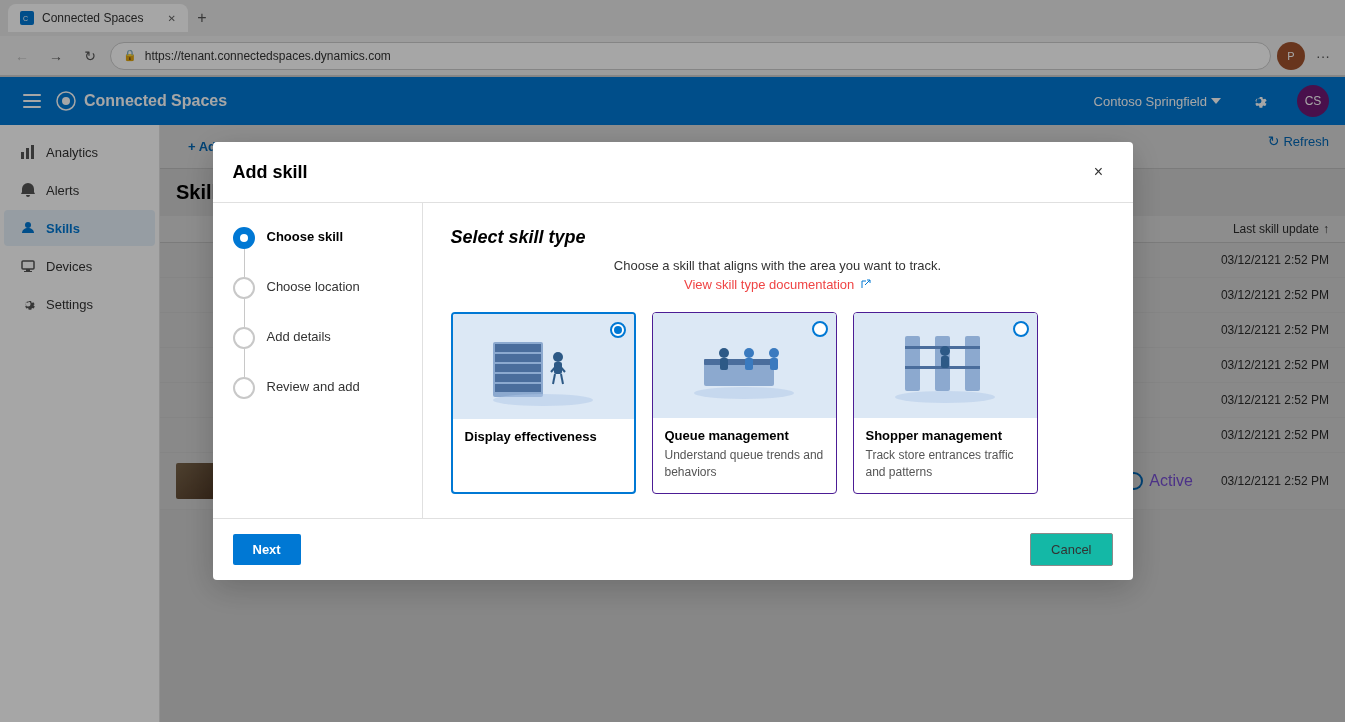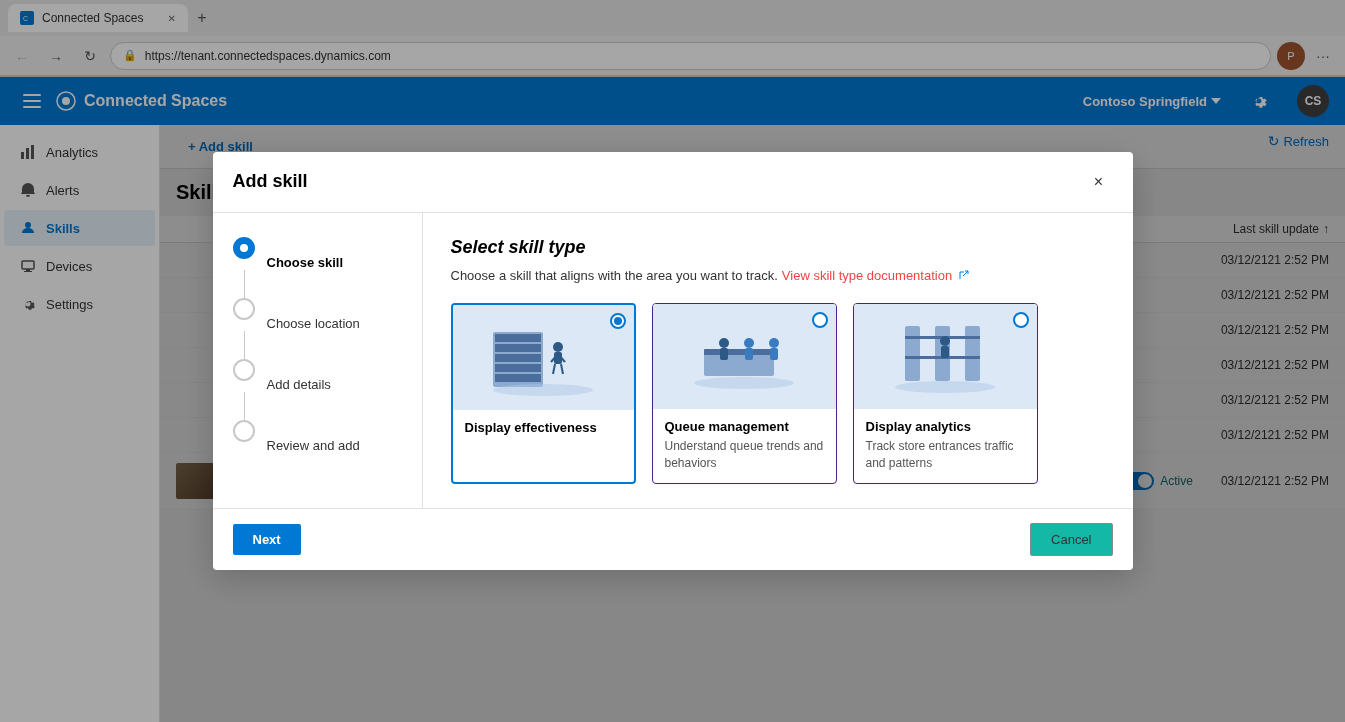--- a/index.html
+++ b/index.html
@@ -22,24 +22,24 @@
     .browser-actions { display: flex; gap: 4px; }
     .profile-icon { width: 28px; height: 28px; border-radius: 50%; background: #a0522d; display: flex; align-items: center; justify-content: center; color: white; font-size: 11px; }
 
     
     .app { display: flex; flex-direction: column; height: calc(722px - 76px); }
     .app-header { background: #0078d4; height: 48px; display: flex; align-items: center; padding: 0 16px; color: white; }
     .app-header-menu { width: 32px; height: 32px; display: flex; align-items: center; justify-content: center; cursor: pointer; margin-right: 8px; }
     .app-logo { display: flex; align-items: center; gap: 8px; }
     .app-logo-icon { width: 20px; height: 20px; }
     .app-title { font-size: 16px; font-weight: 600; color: white; }
-    .app-header-right { margin-left: auto; display: flex; align-items: center; gap: 22px; font-weight: bold; }
+    .app-header-right { margin-left: auto; display: flex; align-items: center; gap: 22px; }
     .tenant-name { font-size: 13px; color: white; display: flex; align-items: center; gap: 4px; cursor: pointer; }
     .settings-btn { width: 32px; height: 32px; display: flex; align-items: center; justify-content: center; cursor: pointer; color: white; }
-    .user-avatar { width: 32px; height: 32px; border-radius: 50%; background: #404040; display: flex; align-items: center; justify-content: center; color: white; font-size: 12px; }
+    .user-avatar { width: 32px; height: 32px; border-radius: 50%; background: #701a75; display: flex; align-items: center; justify-content: center; color: white; font-size: 12px; }
 
     
     .app-body { display: flex; flex: 1; overflow: hidden; }
     .sidebar { width: 160px; background: #fff; border-right: 1px solid #e0e0e0; display: flex; flex-direction: column; padding-top: 8px; }
     .sidebar-item { display: flex; align-items: center; gap: 10px; padding: 10px 16px; cursor: pointer; font-size: 13px; color: #333; border-radius: 4px; margin: 1px 4px; }
     .sidebar-item.active { background: #e6f2fb; color: #0078d4; font-weight: 600; }
     .sidebar-icon { width: 16px; height: 16px; display: flex; align-items: center; justify-content: center; }
     .main-area { flex: 1; background: #f3f3f3; overflow: hidden; position: relative; filter: brightness(0.85); }
     .main-toolbar { display: flex; align-items: flex-start; padding: 8px 16px; background: #fff; border-bottom: 1px solid #e0e0e0; }
     .add-skill-btn { display: flex; align-items: center; gap: 6px; padding: 6px 12px; background: none; border: none; color: #0078d4; font-size: 13px; cursor: pointer; font-weight: 600; }
@@ -57,46 +57,46 @@
     .modal-header { display: flex; align-items: center; justify-content: space-between; padding: 16px 20px; border-bottom: 1px solid #e0e0e0; }
     .modal-title { font-size: 18px; font-weight: 600; color: #000; }
     .modal-close { width: 28px; height: 28px; display: flex; align-items: center; justify-content: center; cursor: pointer; color: #333; font-size: 16px; border-radius: 4px; background: none; border: none; }
     .modal-body { display: flex; flex: 1; overflow: hidden; }
     .modal-steps { width: 210px; padding: 24px 20px; border-right: 1px solid #e0e0e0; flex-shrink: 0; }
     .step { display: flex; align-items: flex-start; gap: 12px; margin-bottom: 0; }
     .step-connector { width: 1px; background: #c8c8c8; height: 28px; margin-left: 11px; }
     .step-circle { width: 22px; height: 22px; border-radius: 50%; border: 2px solid #c8c8c8; display: flex; align-items: center; justify-content: center; flex-shrink: 0; }
     .step-circle.active { background: #0078d4; border-color: #0078d4; }
     .step-circle.active svg { display: block; }
-    .step-label { font-size: 13px; color: #333; padding-top: 2px; margin-top: 16px; }
+    .step-label { font-size: 13px; color: #333; padding-top: 2px; }
     .step-label.active { font-weight: 600; color: #000; }
     .modal-content { flex: 1; padding: 24px 28px; overflow-y: auto; }
     .content-title { font-size: 18px; font-weight: 600; margin-bottom: 10px; font-style: italic; }
-    .content-desc { font-size: 13px; color: #333; margin-bottom: 20px; display: flex; align-items: center; gap: 4px; }
+    .content-desc { font-size: 13px; color: #333; margin-bottom: 20px; display: flex; align-items: center; gap: 4px; flex-direction: column; }
     .content-link { color: #ef4444; text-decoration: none; font-size: 13px; }
     .skill-cards { display: flex; gap: 16px; flex-wrap: wrap; }
     .skill-card { width: 185px; border: 1px solid #4c1d95; border-radius: 4px; overflow: hidden; cursor: pointer; position: relative; }
     .skill-card.selected { border-color: #0078d4; border-width: 2px; }
     .skill-card-image { width: 100%; height: 105px; background: #dce8f5; display: flex; align-items: center; justify-content: center; position: relative; }
     .skill-radio { position: absolute; top: 8px; right: 8px; width: 16px; height: 16px; border-radius: 50%; border: 2px solid #0078d4; background: white; display: flex; align-items: center; justify-content: center; }
     .skill-radio.selected::after { content: ''; width: 8px; height: 8px; border-radius: 50%; background: #0078d4; display: block; }
     .skill-card-info { padding: 10px 12px 12px; }
     .skill-card-name { font-size: 13px; font-weight: 600; margin-bottom: 4px; }
     .skill-card-desc { font-size: 12px; color: #555; line-height: 1.4; }
     .modal-footer { display: flex; align-items: center; padding: 14px 20px; border-top: 1px solid #e0e0e0; gap: 8px; }
     .btn-next { background: #0078d4; color: white; border: none; padding: 8px 20px; font-size: 13px; border-radius: 2px; cursor: pointer; font-weight: 600; }
     .btn-cancel { background: #14b8a6; color: #333; border: 1px solid #8a8a8a; padding: 8px 20px; font-size: 13px; border-radius: 2px; cursor: pointer; margin-left: auto; }
 
     
     .bottom-row { display: flex; align-items: center; padding: 10px 16px; border-bottom: 1px solid #f0f0f0; font-size: 13px; background: #f8f8f8; }
     .skill-badge { font-size: 12px; color: #555; }
     .toggle-on { display: flex; align-items: center; }
     .toggle-track { width: 36px; height: 18px; background: #0078d4; border-radius: 9px; position: relative; cursor: pointer; }
     .toggle-thumb { width: 14px; height: 14px; background: white; border-radius: 50%; position: absolute; top: 2px; right: 2px; }
-    .active-label { font-size: 12px; color: #0f766e; margin-left: 6px; }
+    .active-label { font-size: 16px; color: #8b5cf6; margin-left: 6px; }
   </style>
 </head>
 <body>
 
 <div class="browser-chrome">
   <div class="tab-bar">
     <div class="tab">
       <div class="tab-favicon">
         <svg viewBox="0 0 10 10" fill="white">
             <rect width="10" height="10" rx="1" fill="#0078d4"></rect>
@@ -386,21 +386,21 @@
                 <rect x="20" y="45" width="75" height="3" fill="#4a6d9c"></rect>
 
                 <circle cx="60" cy="30" r="5" fill="#2d5986"></circle>
                 <rect x="56" y="35" width="8" height="12" rx="2" fill="#2d5986"></rect>
 
                 <ellipse cx="60" cy="76" rx="50" ry="6" fill="#b0c8e8" opacity="0.5"></ellipse>
               </svg>
               <div class="skill-radio"></div>
             </div>
             <div class="skill-card-info">
-              <div class="skill-card-name">Display analytics</div>
+              <div class="skill-card-name">Shopper management</div>
               <div class="skill-card-desc">Track store entrances traffic and patterns</div>
             </div>
           </div>
 
         </div>
       </div>
     </div>
 
     <div class="modal-footer">
       <button class="btn-next">Next</button>

